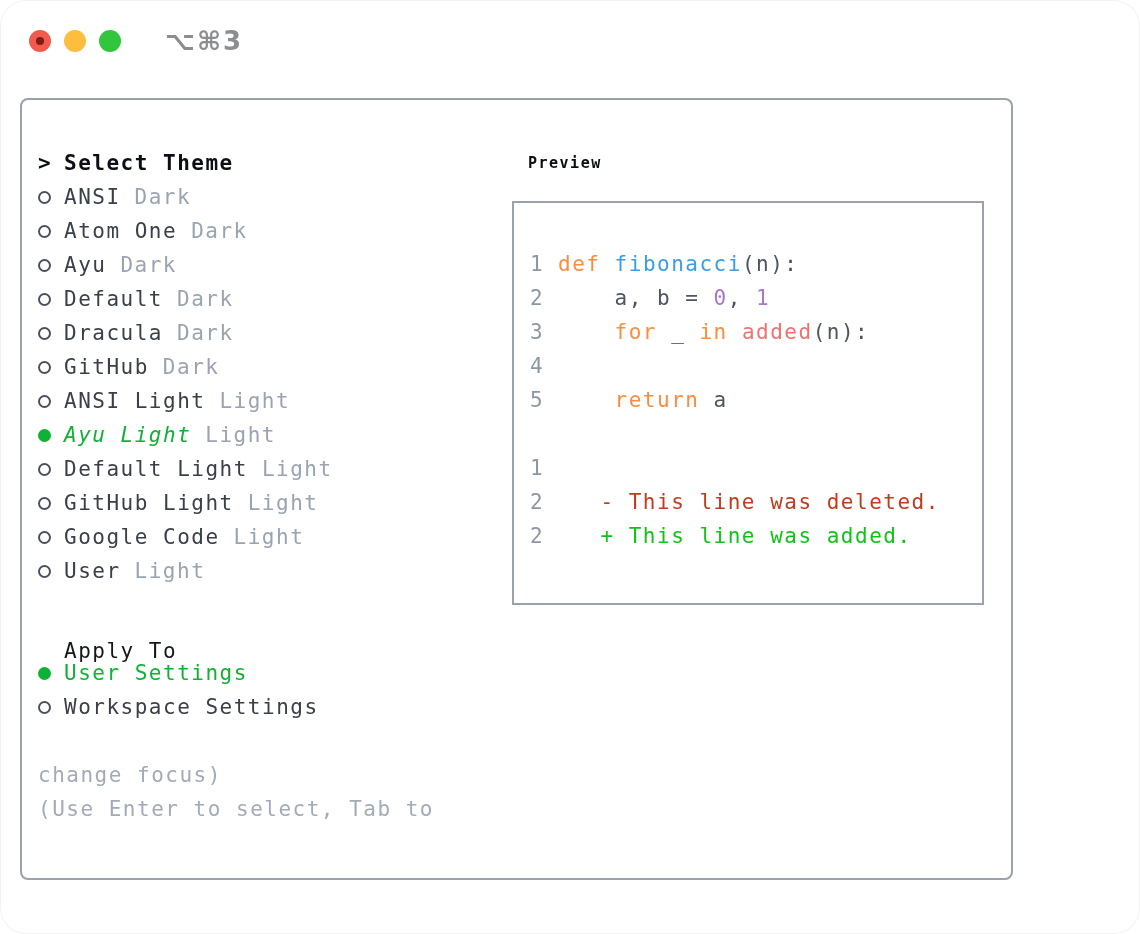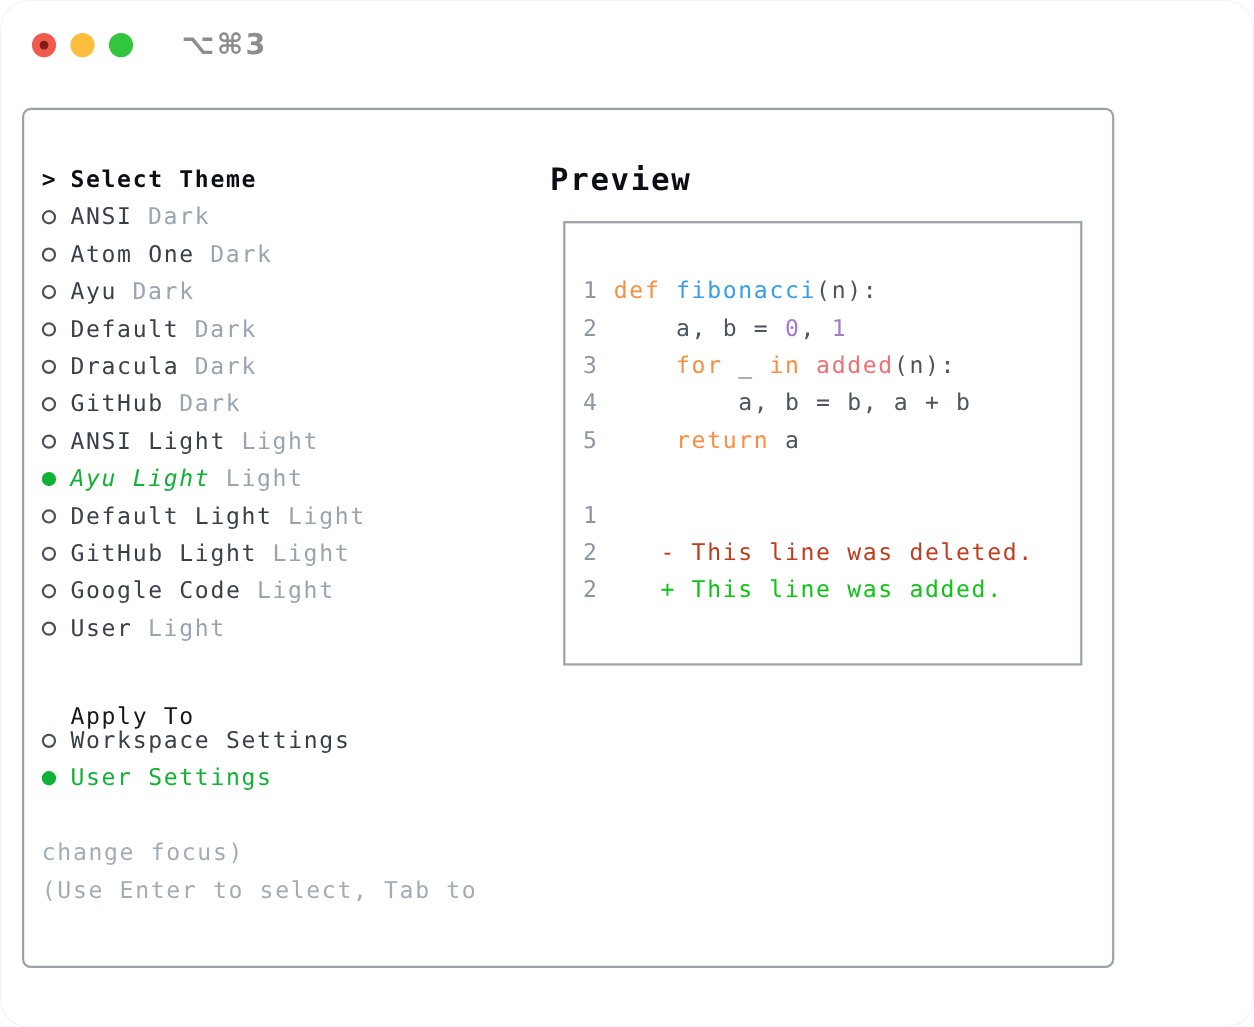--- a/index.html
+++ b/index.html
@@ -26,22 +26,22 @@
   .h1{font-weight:bold;color:#0b0e14;text-align:center;}
   .h2{color:#14171c;margin-top:23px;}
   .tname{color:var(--item_text);}
   .row.selected .tname{color:var(--accent_green);font-style:italic;}
   .tvar{color:var(--variant_gray);margin-left:14px;}
   .opt-label{color:var(--item_text);}
   .row.selected .opt-label{color:var(--accent_green);}
   .help{color:var(--help_gray);}
   .spacer{height:34px;}
   
-  .preview-header{position:absolute;left:478px;top:46px;height:34px;display:flex;align-items:center;
-                  font-size:28px;letter-spacing:1.5px;}
+  .preview-header{position:absolute;left:506px;top:46px;height:34px;display:flex;align-items:center;
+                  font-size:15px;letter-spacing:1.5px;}
   .preview-box{position:absolute;left:490px;top:101px;width:472px;height:404px;box-sizing:border-box;
                border:2px solid var(--border_gray);background:#fff;}
   .code{margin:44px 0 0 16px;font-size:21px;letter-spacing:1.5px;}
   .cline{display:flex;align-items:center;height:34px;white-space:pre;}
   .ln{display:inline-block;width:28px;flex:none;color:var(--gutter_gray);}
   .ctext{white-space:pre;}
   .tk-kw{color:var(--keyword_orange);}
   .tk-entity{color:var(--entity_blue);}
   .tk-const{color:var(--constant_purple);}
   .tk-coral{color:var(--function_coral);}
@@ -86,42 +86,42 @@
         </div>
 
       <div class="row spacer"></div>
 
       <div class="row">
         <span class="bcol"></span>
         <span class="h2">Apply To</span>
       </div>
 
       <div>
+          <div class="row selected"><span class="bcol"><span class="circ fill"></span></span><span class="opt-label">User Settings</span></div>
           <div class="row"><span class="bcol"><span class="circ"></span></span><span class="opt-label">Workspace Settings</span></div>
-          <div class="row selected"><span class="bcol"><span class="circ fill"></span></span><span class="opt-label">User Settings</span></div>
         </div>
 
       <div class="row spacer"></div>
 
       <div class="row help">
         <span>change focus)</span>
       </div>
       <div class="row help">
         <span>(Use Enter to select, Tab to</span>
       </div>
     </div>
 
     <div class="preview-header h1">Preview</div>
 
     <div class="preview-box">
       <div class="code">
           <div class="cline"><span class="ln">1</span><span class="ctext"><span class="tk-kw">def</span><span class="tk-fg"> </span><span class="tk-entity">fibonacci</span><span class="tk-fg">(n):</span></span></div>
           <div class="cline"><span class="ln">2</span><span class="ctext"><span class="tk-fg">    a, b = </span><span class="tk-const">0</span><span class="tk-fg">, </span><span class="tk-const">1</span></span></div>
           <div class="cline"><span class="ln">3</span><span class="ctext"><span class="tk-fg">    </span><span class="tk-kw">for</span><span class="tk-fg"> _ </span><span class="tk-kw">in</span><span class="tk-fg"> </span><span class="tk-coral">added</span><span class="tk-fg">(n):</span></span></div>
-          <div class="cline"><span class="ln">4</span><span class="ctext"><span class="tk-fg">        a, b = b, a + b</span></span></div>
+          <div class="cline"><span class="ln">4</span></div>
           <div class="cline"><span class="ln">5</span><span class="ctext"><span class="tk-fg">    </span><span class="tk-kw">return</span><span class="tk-fg"> a</span></span></div>
           <div class="cline"><span class="ln"></span><span class="ctext"></span></div>
           <div class="cline"><span class="ln">1</span></div>
           <div class="cline"><span class="ln">2</span><span class="ctext"><span class="tk-del">   - This line was deleted.</span></span></div>
           <div class="cline"><span class="ln">2</span><span class="ctext"><span class="tk-add">   + This line was added.</span></span></div>
         </div>
     </div>
   </div>
 </div>
 

